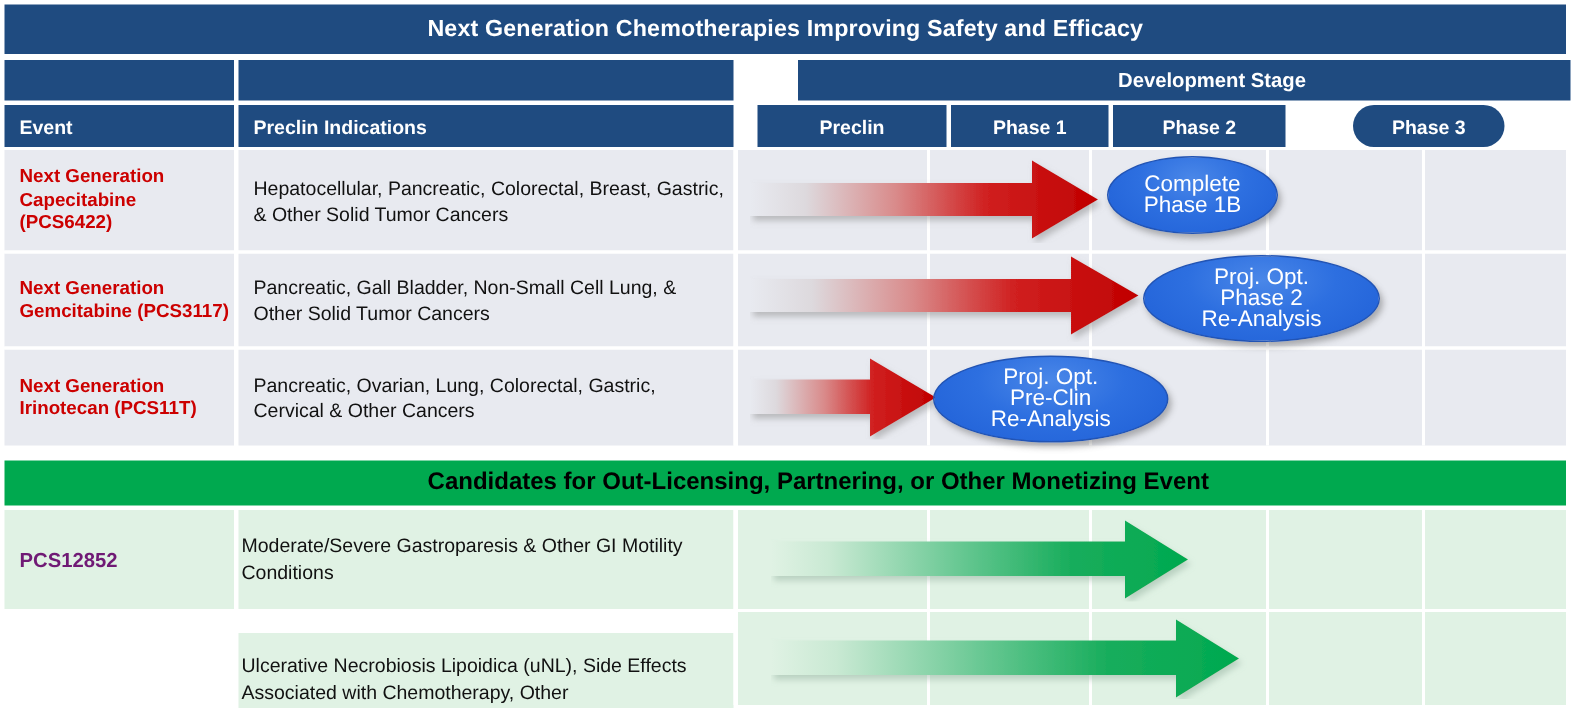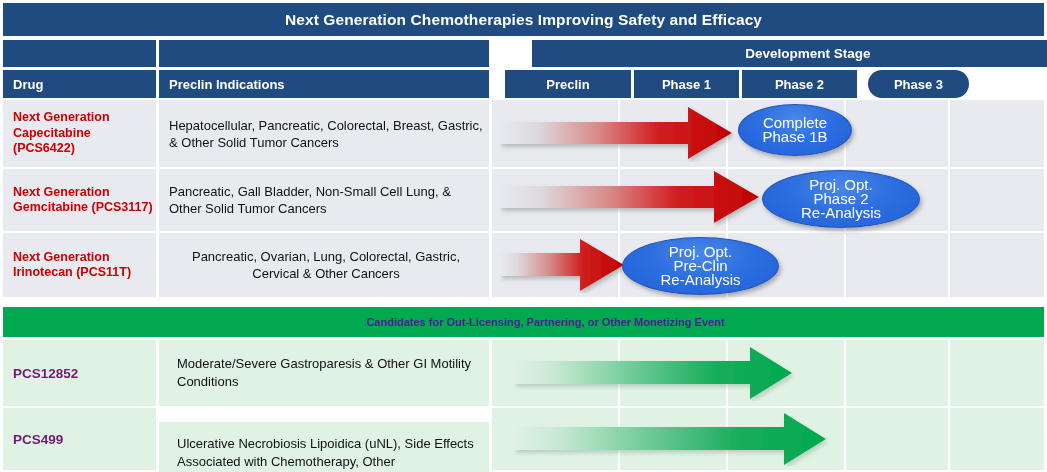--- a/index.html
+++ b/index.html
@@ -74,37 +74,37 @@
     color: #111111;
     font-size: 13px;
     line-height: 17px;
   }
   .stage-cell { background: #e8eaf0; }
 
   
   .green-band {
     left: 3px; top: 307px; width: 1041px; height: 30px;
     background: #00a94f;
-    color: #4c1d95;
-    justify-content: center;
-    font-size: 11px;
+    color: #000000;
+    justify-content: center;
+    font-size: 16px;
     font-weight: bold;
     padding-left: 44px;
   }
   .green-cell { background: #e0f2e4; }
   .green-drug {
     left: 3px; width: 153px;
     padding-left: 10px;
     color: #701a75;
     font-size: 13.5px;
     font-weight: bold;
   }
   .green-ind {
     left: 159px; width: 330px;
-    padding-left: 18px; padding-right: 6px;
+    padding-left: 2px; padding-right: 6px;
     color: #111111;
     font-size: 13px;
     line-height: 18px;
   }
 
   
   .vsep {
     position: absolute;
     width: 2px;
     background: #ffffff;
@@ -142,47 +142,46 @@
 <body>
 
 <div class="pipeline">
 
   <div class="cell navy title-band">Next Generation Chemotherapies Improving Safety and Efficacy</div>
 
   <div class="cell navy hdr-blank-a"></div>
   <div class="cell navy hdr-blank-b"></div>
   <div class="cell navy hdr-devstage">Development Stage</div>
 
-  <div class="cell navy hdr-row2 hdr-drug">Drug</div>
+  <div class="cell navy hdr-row2 hdr-drug">Event</div>
   <div class="cell navy hdr-row2 hdr-indications">Preclin Indications</div>
 
   <div class="cell navy hdr-row2 hdr-stage" style="left:492px; width:126px;">Preclin</div>
   <div class="cell navy hdr-row2 hdr-stage" style="left:621px; width:105px;">Phase 1</div>
   <div class="cell navy hdr-row2 hdr-stage" style="left:729px; width:115px;">Phase 2</div>
-  <div class="cell navy hdr-row2 hdr-stage" style="left:855px; width:101px;border-radius:14px;">Phase 3</div>
+  <div class="cell navy hdr-row2 hdr-stage" style="left:889px; width:101px;border-radius:14px;">Phase 3</div>
 
   <div class="cell body-cell drug-name" style="top:100px; height:67px;">Next Generation Capecitabine (PCS6422)</div>
   <div class="cell body-cell indication" style="top:100px; height:67px;">Hepatocellular, Pancreatic, Colorectal, Breast, Gastric, &amp; Other Solid Tumor Cancers</div>
   <div class="cell stage-cell" style="left:492px; top:100px; width:552px; height:67px;"></div>
 
   <div class="cell body-cell drug-name" style="top:169px; height:62px;">Next Generation Gemcitabine (PCS3117)</div>
   <div class="cell body-cell indication" style="top:169px; height:62px;">Pancreatic, Gall Bladder, Non-Small Cell Lung, &amp; Other Solid Tumor Cancers</div>
   <div class="cell stage-cell" style="left:492px; top:169px; width:552px; height:62px;"></div>
 
   <div class="cell body-cell drug-name" style="top:233px; height:64px;">Next Generation Irinotecan (PCS11T)</div>
-  <div class="cell body-cell indication" style="top:233px; height:64px;text-align:center;">Pancreatic, Ovarian, Lung, Colorectal, Gastric, Cervical &amp; Other Cancers</div>
+  <div class="cell body-cell indication" style="top:233px; height:64px;">Pancreatic, Ovarian, Lung, Colorectal, Gastric, Cervical &amp; Other Cancers</div>
   <div class="cell stage-cell" style="left:492px; top:233px; width:552px; height:64px;"></div>
 
   <div class="cell green-band">Candidates for Out-Licensing, Partnering, or Other Monetizing Event</div>
 
   <div class="cell green-cell green-drug" style="top:340px; height:66px;">PCS12852</div>
   <div class="cell green-cell green-ind" style="top:340px; height:66px;">Moderate/Severe Gastroparesis &amp; Other GI Motility Conditions</div>
   <div class="cell green-cell" style="left:492px; top:340px; width:552px; height:66px;"></div>
 
-  <div class="cell green-cell green-drug" style="top:408px; height:62px;">PCS499</div>
   <div class="cell green-cell green-ind" style="top:422px; height:62px;">Ulcerative Necrobiosis Lipoidica (uNL),  Side Effects Associated with Chemotherapy, Other</div>
   <div class="cell green-cell" style="left:492px; top:408px; width:552px; height:62px;"></div>
 
   <div class="vsep" style="left:156px; top:100px; height:197px;"></div>
   <div class="vsep" style="left:489px; top:100px; height:197px;"></div>
   <div class="vsep" style="left:618px; top:100px; height:197px;"></div>
   <div class="vsep" style="left:726px; top:100px; height:197px;"></div>
   <div class="vsep" style="left:844px; top:100px; height:197px;"></div>
   <div class="vsep" style="left:948px; top:100px; height:197px;"></div>
 

